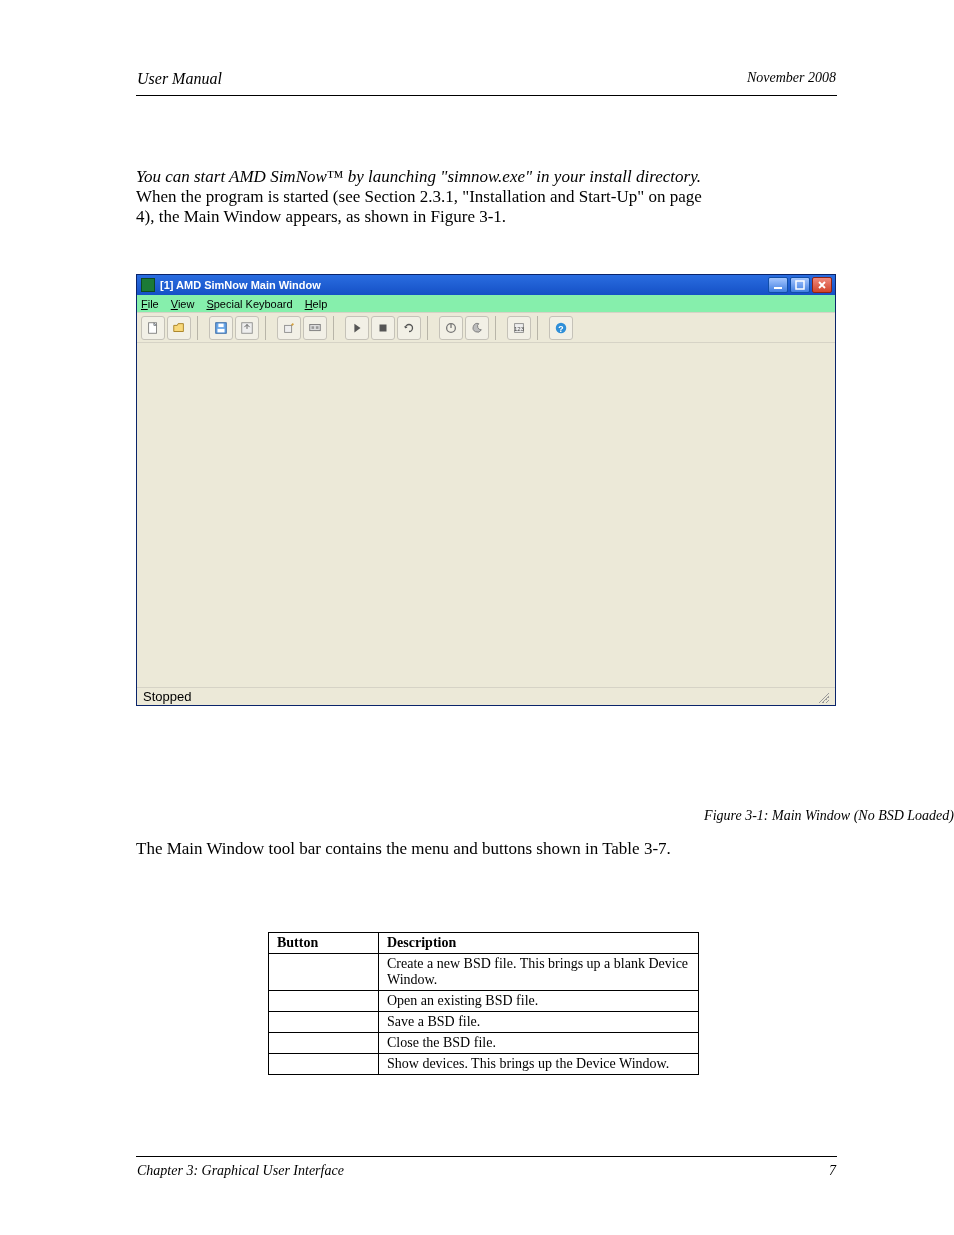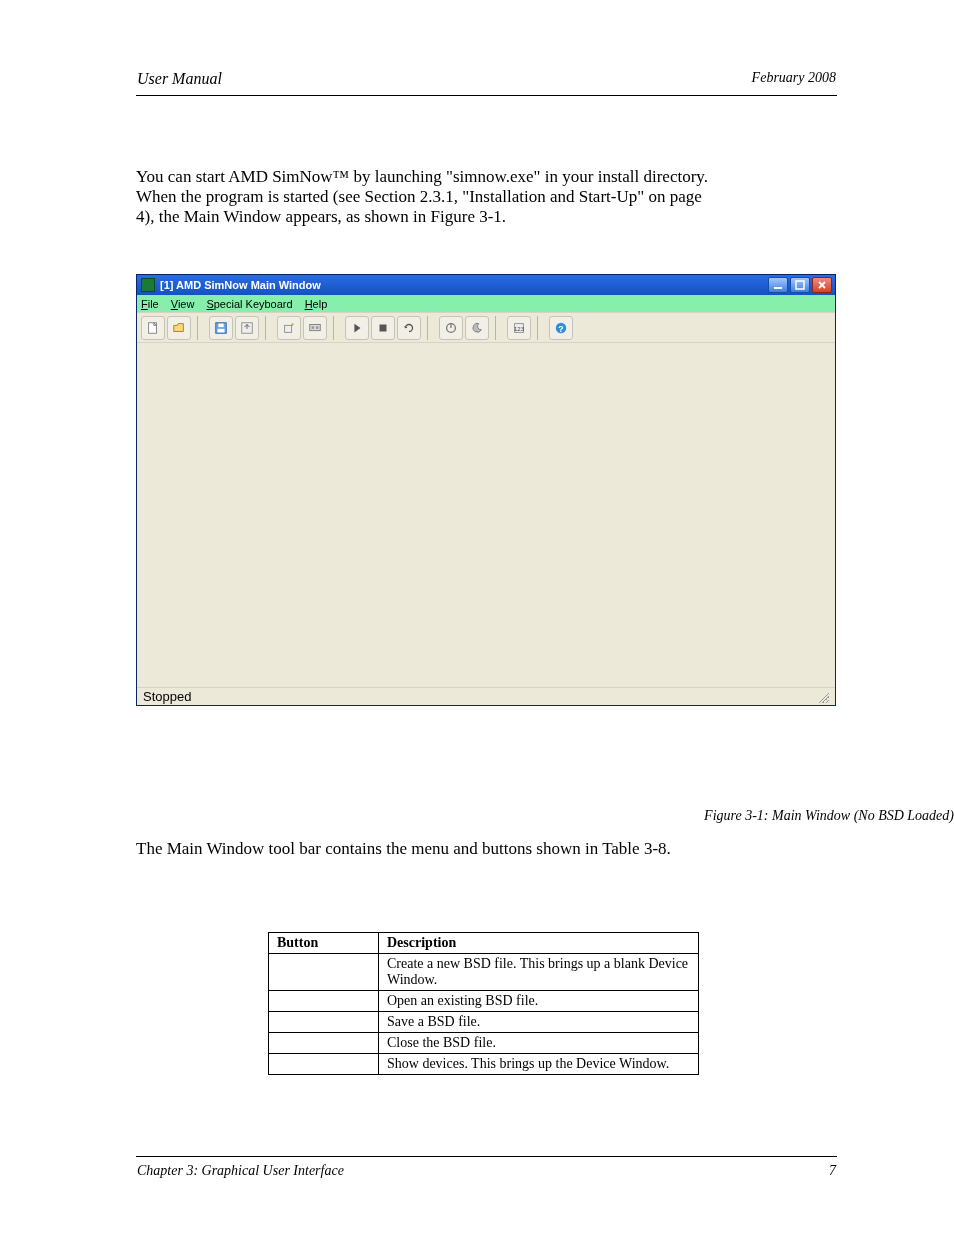--- a/index.html
+++ b/index.html
@@ -1,21 +1,21 @@
 <!DOCTYPE html>
 <html><head>
 <meta charset="utf-8">
 <style>
   * { box-sizing: border-box; margin: 0; padding: 0; }
   html, body { width: 954px; height: 1235px; background: #fff; font-family: "Times New Roman", serif; color: #000; }
   .page { position: relative; width: 954px; height: 1235px; }
   .header-rule { position: absolute; left: 136px; top: 95px; width: 701px; height: 0; border-top: 1px solid #000; }
   .header-left { position: absolute; left: 137px; top: 70px; font-size: 16px; font-style: italic; }
   .header-right { position: absolute; right: 118px; top: 70px; font-size: 14px; font-style: italic; text-align: right; }
-  .intro-text { position: absolute; left: 136px; top: 167px; font-size: 17px; }
+  .intro-text { position: absolute; left: 136px; top: 167px; font-size: 17px; font-style: italic; }
   .intro-cont { position: absolute; left: 136px; top: 187px; font-size: 17px; }
   .intro-end  { position: absolute; left: 136px; top: 207px; font-size: 17px; }
   .app-window { position: absolute; left: 136px; top: 274px; width: 700px; height: 432px; border: 1px solid #0a246a; background: #ece9d8; font-family: Tahoma, sans-serif; font-size: 11px; }
   .titlebar { height: 20px; background: linear-gradient(#2a6de0, #1550c6); display: flex; align-items: center; justify-content: space-between; padding: 0 3px 0 4px; color: #fff; }
   .titlebar-left { display: flex; align-items: center; gap: 5px; }
   .title-icon { width: 14px; height: 14px; background: #1b7a37; border: 1px solid #0d4a20; display: inline-block; }
   .title-text { font-weight: bold; font-size: 11px; }
   .win-btns { display: flex; gap: 2px; }
   .win-btn { width: 20px; height: 16px; background: linear-gradient(#a6c7ff,#3f7de0); border: 1px solid #114ea8; border-radius: 2px; display: flex; align-items: center; justify-content: center; color: #fff; font-weight: bold; font-size: 10px; }
   .win-btn.close { background: linear-gradient(#f08a7e,#d1442b); border-color: #8e2314; }
@@ -41,21 +41,21 @@
   .footer-rule { position: absolute; left: 136px; top: 1156px; width: 701px; height: 0; border-top: 1px solid #000; }
   .footer-left { position: absolute; left: 137px; top: 1163px; font-size: 14px; font-style: italic; }
   .footer-right { position: absolute; right: 118px; top: 1163px; font-size: 14px; font-style: italic; }
 </style>
 </head>
 <body>
 
 <div class="page">
 
   <div class="header-left">User Manual</div>
-  <div class="header-right">February 2008</div>
+  <div class="header-right">November 2008</div>
   <div class="header-rule"></div>
 
   <div class="intro-text">You can start AMD SimNow™ by launching "simnow.exe" in your install directory.</div>
   <div class="intro-cont">When the program is started (see Section 2.3.1, "Installation and Start-Up" on page</div>
   <div class="intro-end">4), the Main Window appears, as shown in Figure 3-1.</div>
 
   <div class="app-window">
     <div class="titlebar">
       <div class="titlebar-left">
         <span class="title-icon"></span>
@@ -175,21 +175,21 @@
     <div class="client-area"></div>
 
     <div class="statusbar">
       <span>Stopped</span>
       <span class="resize-grip"></span>
     </div>
   </div>
 
   <div class="caption">Figure 3-1: Main Window (No BSD Loaded)</div>
 
-  <div class="tb-desc-head">The Main Window tool bar contains the menu and buttons shown in Table 3-8.</div>
+  <div class="tb-desc-head">The Main Window tool bar contains the menu and buttons shown in Table 3-7.</div>
 
   <table class="tb-table">
     <thead>
       <tr>
         <th class="col-btn">Button</th>
         <th class="col-desc">Description</th>
       </tr>
     </thead>
     <tbody>
       <tr>

